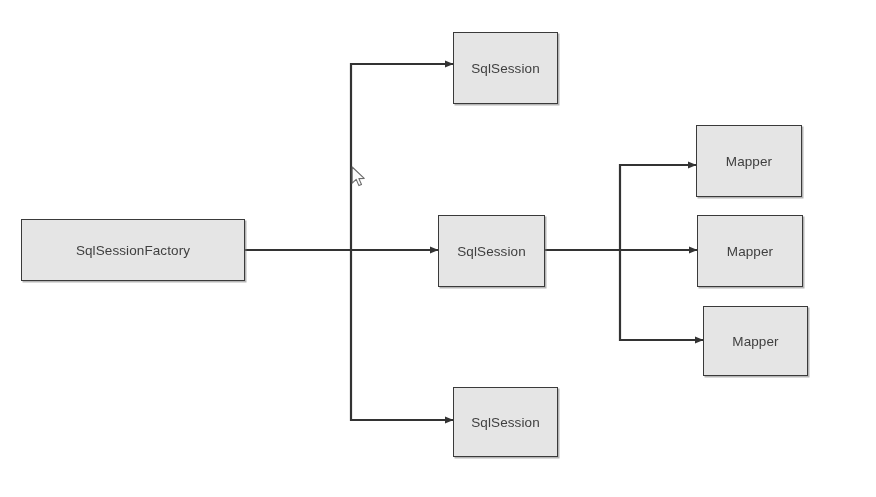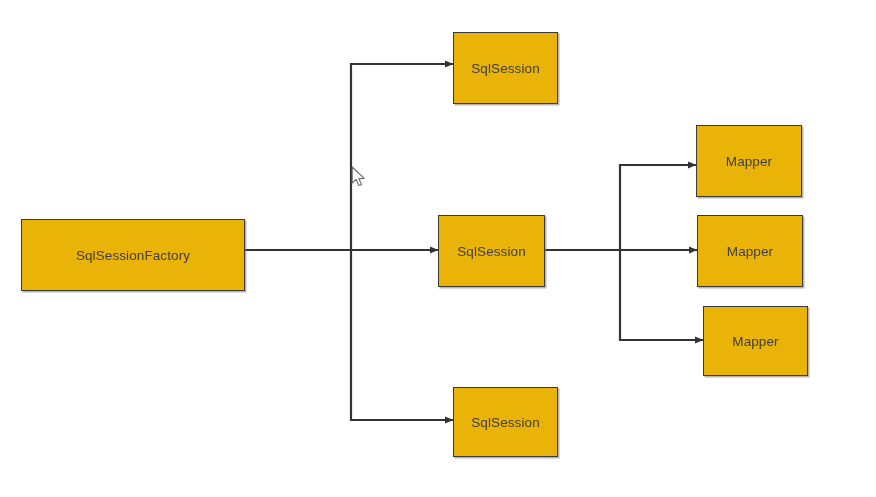--- a/index.html
+++ b/index.html
@@ -11,21 +11,21 @@
     position: relative;
     width: 876px;
     height: 497px;
     background: var(--bg, #ffffff);
     overflow: hidden;
     font-family: "Liberation Sans", sans-serif;
   }
   .node {
     position: absolute;
     box-sizing: border-box;
-    background: #eab308;
+    background: #e5e5e5;
     border: 1.6px solid #3a3a3a;
     box-shadow: 1.5px 1.5px 0 0 rgba(120,120,120,0.55);
     display: flex;
     align-items: center;
     justify-content: center;
     color: #3f3f3f;
     font-size: 13.5px;
     letter-spacing: 0.1px;
     white-space: nowrap;
     z-index: 2;
@@ -62,21 +62,21 @@
         <polyline points="351,250 351,64 453,64" marker-end="url(#arrowhead)"></polyline>
         <polyline points="351,250 438,250" marker-end="url(#arrowhead)"></polyline>
         <polyline points="351,250 351,420 453,420" marker-end="url(#arrowhead)"></polyline>
         <polyline points="545,250 620,250"></polyline>
         <polyline points="620,250 620,165 696,165" marker-end="url(#arrowhead)"></polyline>
         <polyline points="620,250 697,250" marker-end="url(#arrowhead)"></polyline>
         <polyline points="620,250 620,340 703,340" marker-end="url(#arrowhead)"></polyline>
       </g>
   </svg>
 
-  <div class="node" id="node-0" style="left: 21px; top: 219px; width: 224px; height: 72px; border-color: rgb(58, 58, 58); color: rgb(63, 63, 63);">
+  <div class="node" id="node-0" style="left: 21px; top: 219px; width: 224px; height: 62px; border-color: rgb(58, 58, 58); color: rgb(63, 63, 63);">
     <span class="node-label">SqlSessionFactory</span>
   </div>
 
   <div class="node" id="node-1" style="left: 453px; top: 32px; width: 105px; height: 72px; border-color: rgb(58, 58, 58); color: rgb(63, 63, 63);">
     <span class="node-label">SqlSession</span>
   </div>
 
   <div class="node" id="node-2" style="left: 438px; top: 215px; width: 107px; height: 72px; border-color: rgb(58, 58, 58); color: rgb(63, 63, 63);">
     <span class="node-label">SqlSession</span>
   </div>

